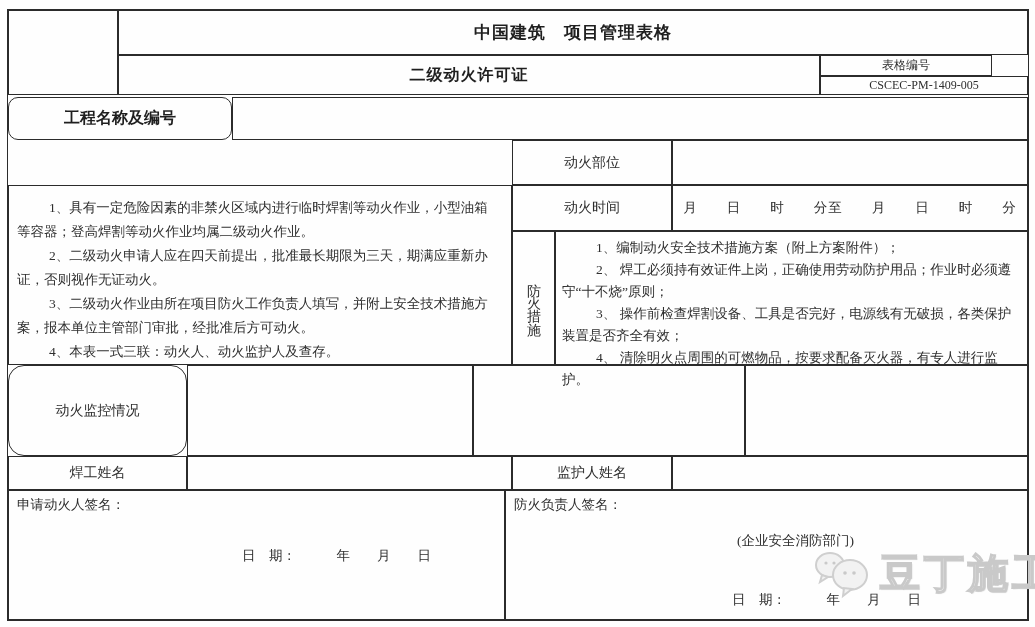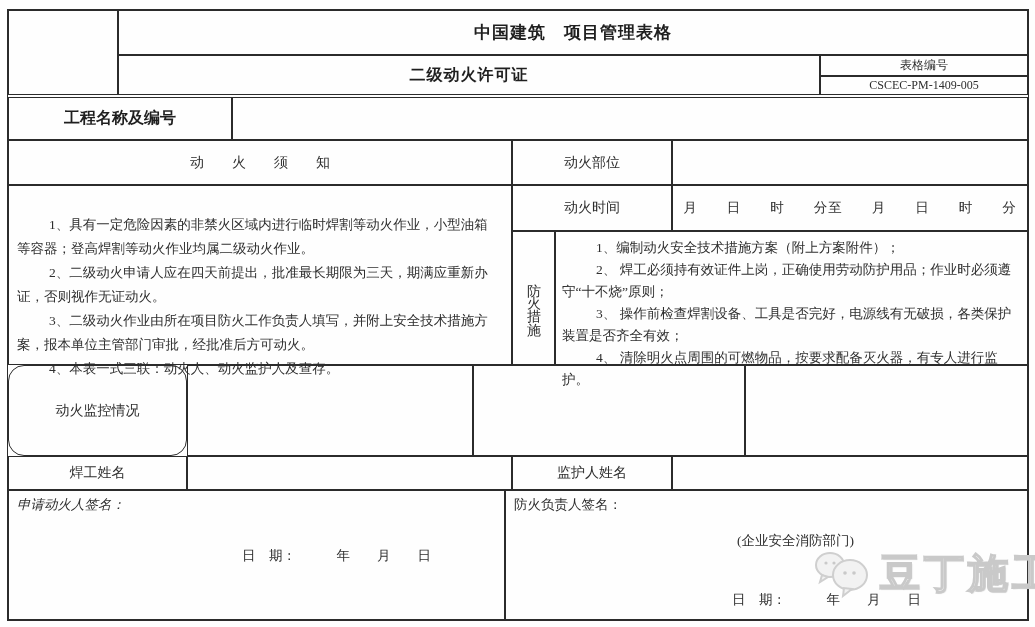--- a/index.html
+++ b/index.html
@@ -40,28 +40,27 @@
 </style>
 </head>
 <body>
 
 <div class="page">
   <div class="frame"></div>
 
   <div class="cell" style="left:8px;top:10px;width:110px;height:85px;"></div>
   <div class="cell center form-title" style="left:118px;top:55px;width:702px;height:40px;">二级动火许可证</div>
   <div class="cell center org-title" style="left:118px;top:10px;width:910px;height:45px;">中国建筑　项目管理表格</div>
-  <div class="cell center small-label" style="left:820px;top:55px;width:208px;height:21px;">表格编号</div>
+  <div class="cell center small-label" style="left:820px;top:55px;width:172px;height:21px;">表格编号</div>
   <div class="cell center small-label" style="left:820px;top:76px;width:208px;height:19px;">CSCEC-PM-1409-005</div>
 
-  <div class="cell center proj-label" style="left:8px;top:97px;width:224px;height:43px;">工程名称及编号</div>
+  <div class="cell center proj-label" style="left:8px;top:97px;width:224px;height:43px;border-radius:10px;">工程名称及编号</div>
   <div class="cell" style="left:232px;top:97px;width:796px;height:43px;"></div>
 
-  <div class="cell center sec-title" style="left:8px;top:140px;width:504px;height:45px;">动　　火　　须　　知</div>
-  <div class="cell body-text" style="left:8px;top:185px;width:504px;height:180px;padding:27px 12px 0 8px;">
+  <div class="cell body-text" style="left:8px;top:185px;width:504px;height:180px;padding:10px 12px 0 8px;">
     <p>1、具有一定危险因素的非禁火区域内进行临时焊割等动火作业，小型油箱等容器；登高焊割等动火作业均属二级动火作业。</p>
     <p>2、二级动火申请人应在四天前提出，批准最长期限为三天，期满应重新办证，否则视作无证动火。</p>
     <p>3、二级动火作业由所在项目防火工作负责人填写，并附上安全技术措施方案，报本单位主管部门审批，经批准后方可动火。</p>
     <p>4、本表一式三联：动火人、动火监护人及查存。</p>
   </div>
 
   <div class="cell center field-label" style="left:512px;top:140px;width:160px;height:45px;">动火部位</div>
   <div class="cell" style="left:672px;top:140px;width:356px;height:45px;"></div>
   <div class="cell center time-text" style="left:672px;top:185px;width:356px;height:46px;">月　　日　　时　　分至　　月　　日　　时　　分</div>
   <div class="cell center field-label" style="left:512px;top:185px;width:160px;height:46px;">动火时间</div>
@@ -80,21 +79,21 @@
   <div class="cell" style="left:187px;top:365px;width:286px;height:91px;"></div>
   <div class="cell" style="left:473px;top:365px;width:272px;height:91px;"></div>
   <div class="cell" style="left:745px;top:365px;width:283px;height:91px;"></div>
 
   <div class="cell center field-label" style="left:8px;top:456px;width:179px;height:34px;">焊工姓名</div>
   <div class="cell" style="left:187px;top:456px;width:325px;height:34px;"></div>
   <div class="cell center field-label" style="left:512px;top:456px;width:160px;height:34px;">监护人姓名</div>
   <div class="cell" style="left:672px;top:456px;width:356px;height:34px;"></div>
 
   <div class="cell" style="left:8px;top:490px;width:497px;height:130px;">
-    <span class="sign-label" style="position:absolute;left:8px;top:5px;font-style:italic;">申请动火人签名：</span>
+    <span class="sign-label" style="position:absolute;left:8px;top:5px;">申请动火人签名：</span>
     <span class="sign-line" style="top:56px;padding-left:160px;">日　期：　　　年　　月　　日</span>
   </div>
   <div class="cell" style="left:505px;top:490px;width:523px;height:130px;">
     <span class="sign-label" style="position:absolute;left:8px;top:5px;">防火负责人签名：</span>
     <span class="sign-line" style="top:41px;padding-left:58px;">(企业安全消防部门)</span>
     <span class="sign-line" style="top:100px;padding-left:120px;">日　期：　　　年　　月　　日</span>
   </div>
 
   <div class="watermark">
     <svg width="62" height="52" viewBox="0 0 62 52">

